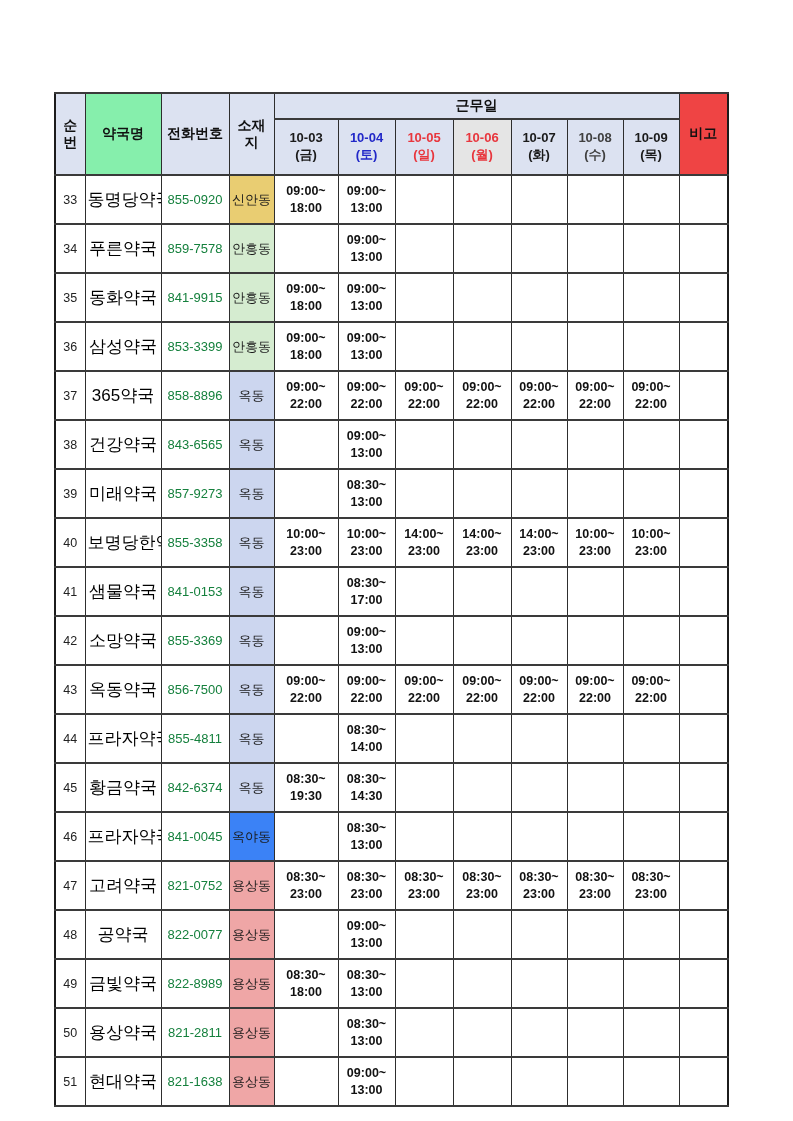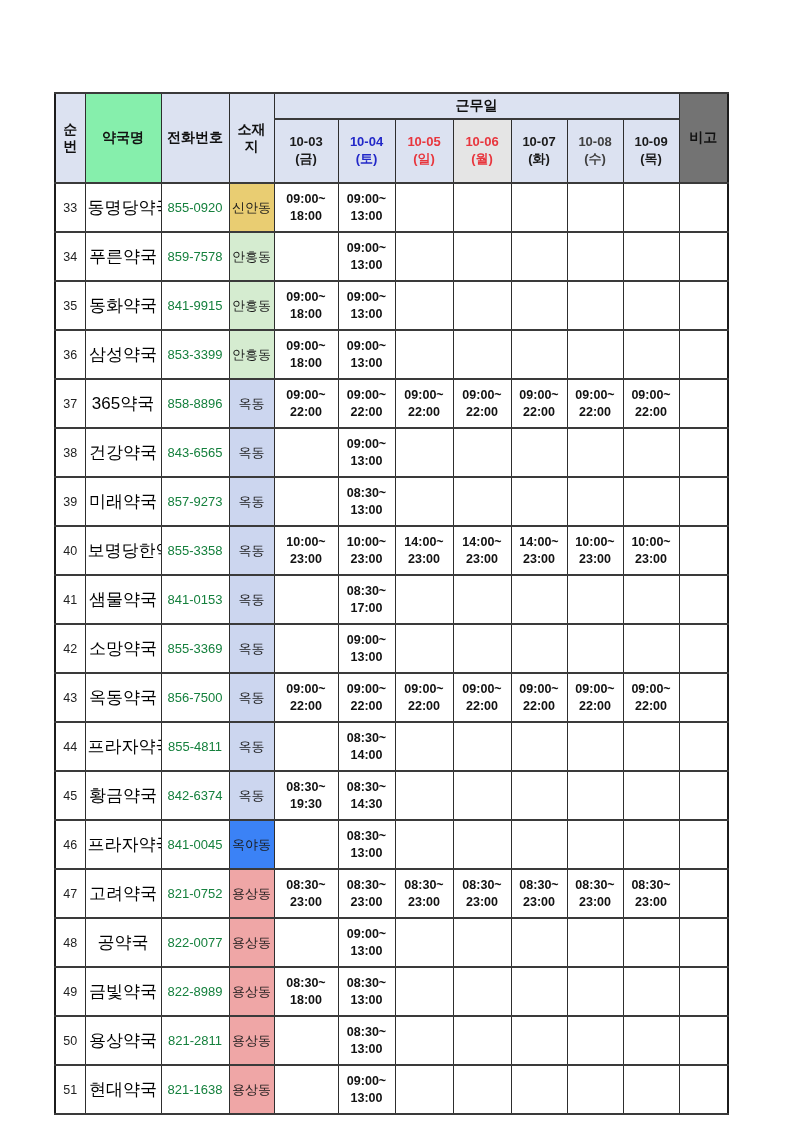--- a/index.html
+++ b/index.html
@@ -41,21 +41,21 @@
     color: #111111;
     line-height: 1.25;
     word-break: break-all;
   }
   th.date-th {
     font-size: 13px;
     line-height: 1.3;
     font-weight: bold;
   }
   tr.head-top { height: 26px; }
-  tr.head-dates { height: 64px; }
+  tr.head-dates { height: 56px; }
   tbody tr { height: 49px; }
   td.num-cell {
     font-size: 12.5px;
     color: #222222;
   }
   td.name-cell {
     font-size: 17px;
     color: #000000;
     white-space: nowrap;
   }
@@ -98,21 +98,21 @@
         <col style="width:56px">
         <col style="width:49px">
     </colgroup>
     <thead>
       <tr class="head-top">
         <th rowspan="2" class="hdr" style="background: rgb(220, 226, 241);">순번</th>
         <th rowspan="2" class="hdr" style="background: #86efac;">약국명</th>
         <th rowspan="2" class="hdr" style="background: rgb(220, 226, 241);">전화번호</th>
         <th rowspan="2" class="hdr" style="background: rgb(220, 226, 241);">소재지</th>
         <th colspan="7" class="hdr" style="background: rgb(220, 226, 241);">근무일</th>
-        <th rowspan="2" class="hdr" style="background: #737373; margin-left: 44px;">비고</th>
+        <th rowspan="2" class="hdr" style="background: #ef4444; margin-left: 44px;">비고</th>
       </tr>
       <tr class="head-dates" id="date-row">
           <th class="date-th" style="color: rgb(26, 26, 26); background: rgb(220, 226, 241);"><span>10-03</span><br><span>(금)</span></th>
           <th class="date-th" style="color: rgb(34, 40, 200); background: rgb(220, 226, 241);"><span>10-04</span><br><span>(토)</span></th>
           <th class="date-th" style="color: rgb(232, 54, 61); background: rgb(220, 226, 241);"><span>10-05</span><br><span>(일)</span></th>
           <th class="date-th" style="color: rgb(232, 54, 61); background: #e5e5e5;"><span>10-06</span><br><span>(월)</span></th>
           <th class="date-th" style="color: rgb(26, 26, 26); background: rgb(220, 226, 241);"><span>10-07</span><br><span>(화)</span></th>
           <th class="date-th" style="color: #404040; background: rgb(220, 226, 241);"><span>10-08</span><br><span>(수)</span></th>
           <th class="date-th" style="color: rgb(26, 26, 26); background: rgb(220, 226, 241);"><span>10-09</span><br><span>(목)</span></th>
         </tr>

